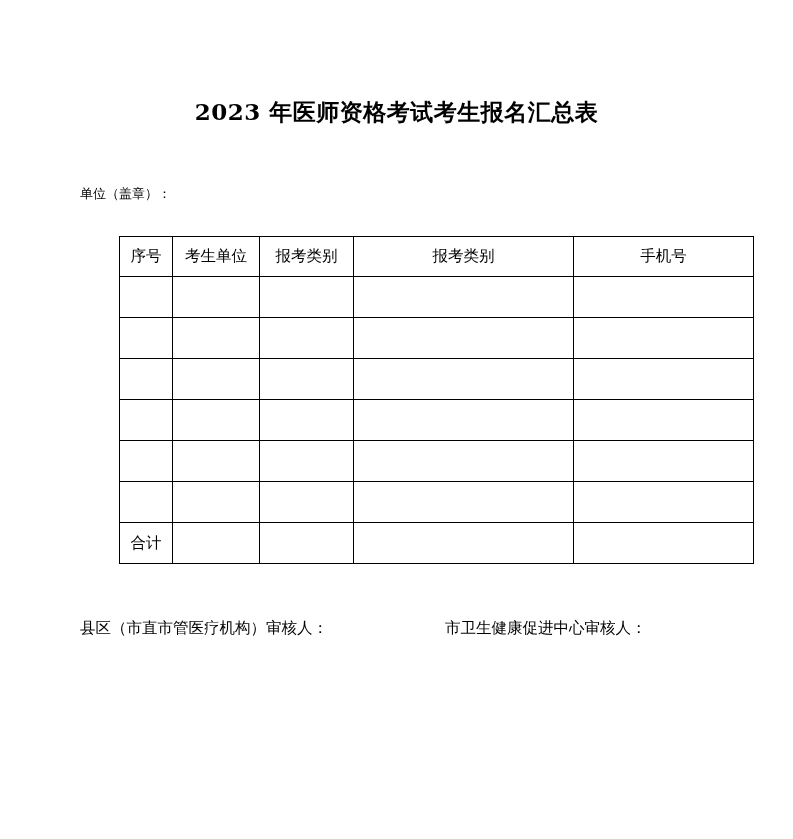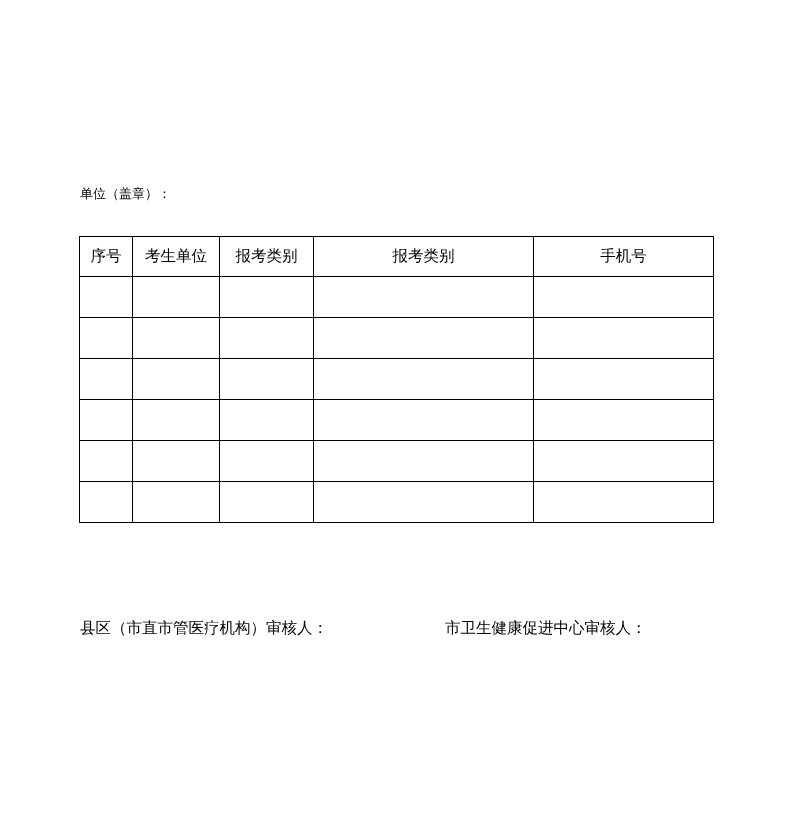--- a/index.html
+++ b/index.html
@@ -43,20 +43,21 @@
   .table-wrap {
     position: absolute;
     top: 236px;
     left: 79px;
     width: 634px;
   }
   table.reg-table {
     border-collapse: collapse;
     width: 634px;
     table-layout: fixed;
+    margin-left: 40px;
   }
   table.reg-table td,
   table.reg-table th {
     border: 1px solid #000000;
     font-size: 15.5px;
     font-weight: normal;
     text-align: center;
     vertical-align: middle;
     padding: 0;
     height: 40px;
@@ -94,20 +95,21 @@
     top: 0;
     white-space: nowrap;
     text-align: center;
   }
 </style>
 </head>
 <body>
 
 <div class="page">
 
+  <div class="doc-title">2023 年医师资格考试考生报名汇总表</div>
 
   <div class="unit-line">单位（盖章）：</div>
 
   <div class="table-wrap">
     <table class="reg-table">
       <colgroup>
         <col class="c-no">
         <col class="c-type">
         <col class="c-name">
         <col class="c-org">
@@ -158,20 +160,27 @@
           <td></td>
           <td></td>
         </tr>
         <tr>
           <td></td>
           <td></td>
           <td></td>
           <td></td>
           <td></td>
         </tr>
+        <tr>
+          <td class="total-label">合计</td>
+          <td></td>
+          <td></td>
+          <td></td>
+          <td></td>
+        </tr>
       </tbody>
     </table>
   </div>
 
   <div class="footer">
     <div class="f-left">县区（市直市管医疗机构）审核人：</div>
     <div class="f-right">市卫生健康促进中心审核人：</div>
   </div>
 
 </div>

